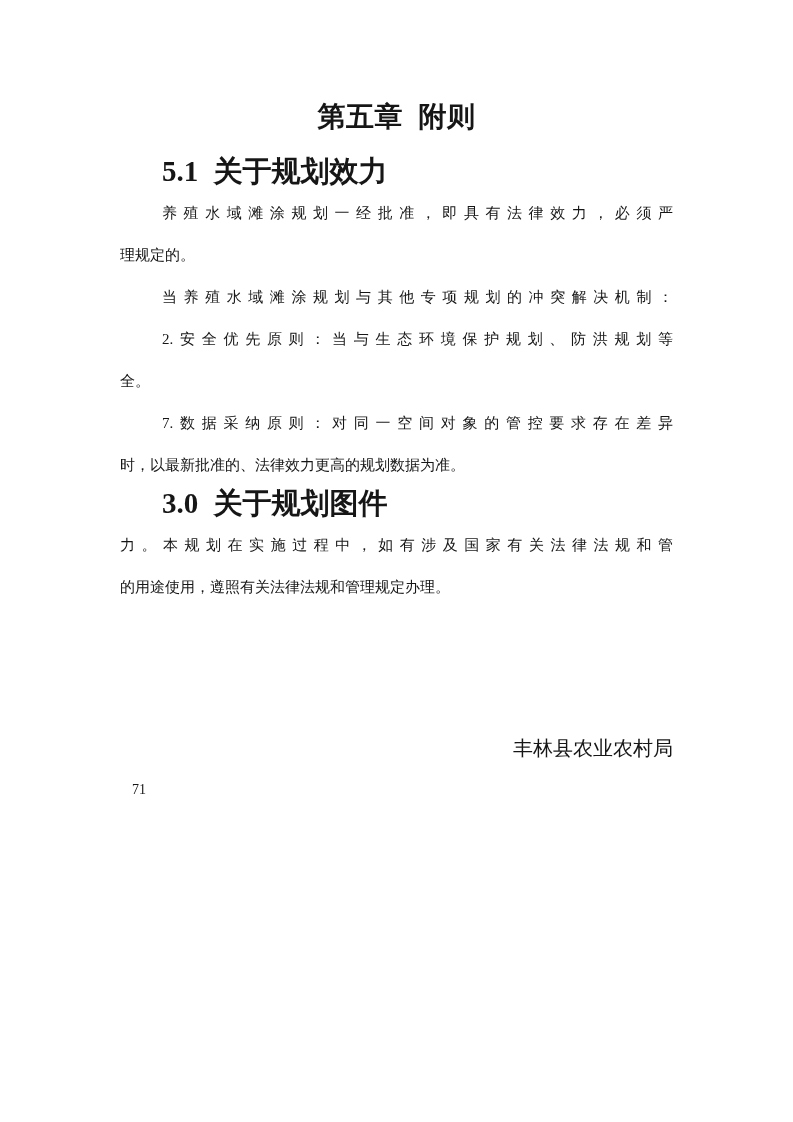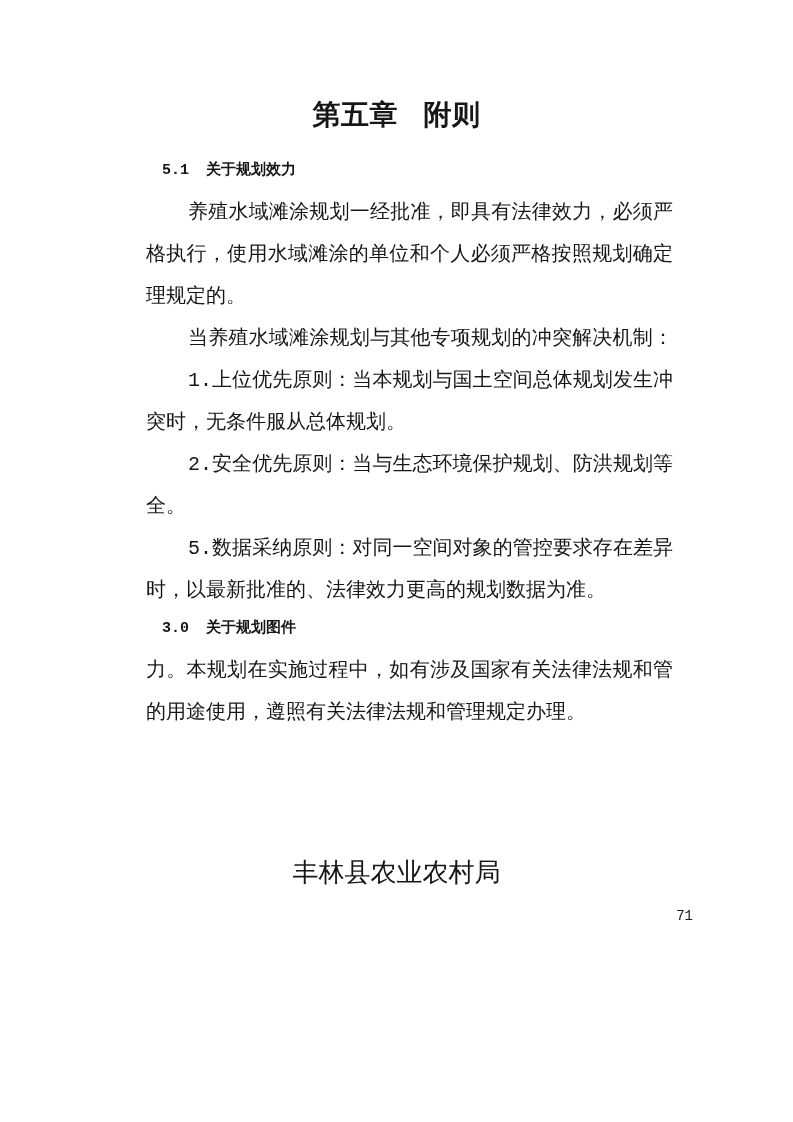--- a/index.html
+++ b/index.html
@@ -6,21 +6,21 @@
     margin: 0;
     padding: 0;
     background: #ffffff;
   }
   .page {
     position: relative;
     width: 793px;
     height: 1122px;
     background: #ffffff;
     overflow: hidden;
-    font-family: Liberation Mono, monospace;
+    font-family: Liberation Serif, serif;
     color: #161616;
     border-radius: 17px;
     -webkit-font-smoothing: antialiased;
   }
   .content {
     box-sizing: content-box;
     width: 553px;
     padding: 96px 120px 0 120px;
   }
   .doc-title {
@@ -31,94 +31,88 @@
     font-weight: 700;
     text-align: center;
     word-spacing: 8px;
     letter-spacing: 0.5px;
   }
   .section-heading {
     margin: 12px 0 0 0;
     padding-left: 42px;
     height: 42px;
     line-height: 42px;
-    font-size: 15px;
+    font-size: 29px;
     font-weight: 700;
     word-spacing: 8px;
   }
   .section-heading.second {
     margin-top: -4px;
   }
   .para {
     margin: 0;
   }
   .line {
     height: 42px;
     line-height: 42px;
-    font-size: 20px;
+    font-size: 15px;
     white-space: nowrap;
-    margin-left: 26px;
   }
   .line.fill {
     white-space: normal;
     text-align: justify;
     text-align-last: justify;
     text-justify: inter-character;
   }
   .line.first {
     text-indent: 42px;
   }
   .signature {
     margin-top: 119px;
-    text-align: center;
-    font-size: 26px;
+    text-align: right;
+    font-size: 20px;
     line-height: 43.5px;
   }
   .page-number {
     margin-top: 12px;
     height: 14px;
     line-height: 14px;
     font-size: 14px;
-    text-align: right;
+    text-align: left;
     position: relative;
-    left: 20px;
+    left: 12px;
   }
 </style>
 </head>
 <body>
 
 <div class="page">
   <div class="content">
 
     <h1 class="doc-title">第五章 附则</h1>
 
     <h2 class="section-heading">5.1 关于规划效力</h2>
 
     <div class="para">
       <div class="line first fill">养殖水域滩涂规划一经批准，即具有法律效力，必须严</div>
-      <div class="line fill">格执行，使用水域滩涂的单位和个人必须严格按照规划确定</div>
       <div class="line last">理规定的。</div>
     </div>
 
     <div class="para">
       <div class="line first fill">当养殖水域滩涂规划与其他专项规划的冲突解决机制：</div>
     </div>
 
-    <div class="para">
-      <div class="line first fill">1.上位优先原则：当本规划与国土空间总体规划发生冲</div>
-      <div class="line last">突时，无条件服从总体规划。</div>
-    </div>
 
     <div class="para">
       <div class="line first fill">2.安全优先原则：当与生态环境保护规划、防洪规划等</div>
       <div class="line last">全。</div>
     </div>
 
     <div class="para">
-      <div class="line first fill">5.数据采纳原则：对同一空间对象的管控要求存在差异</div>
+      <div class="line first fill">7.数据采纳原则：对同一空间对象的管控要求存在差异</div>
       <div class="line last">时，以最新批准的、法律效力更高的规划数据为准。</div>
     </div>
 
     <h2 class="section-heading second">3.0 关于规划图件</h2>
 
     <div class="para">
       <div class="line fill">力。本规划在实施过程中，如有涉及国家有关法律法规和管</div>
       <div class="line last">的用途使用，遵照有关法律法规和管理规定办理。</div>
     </div>
 

